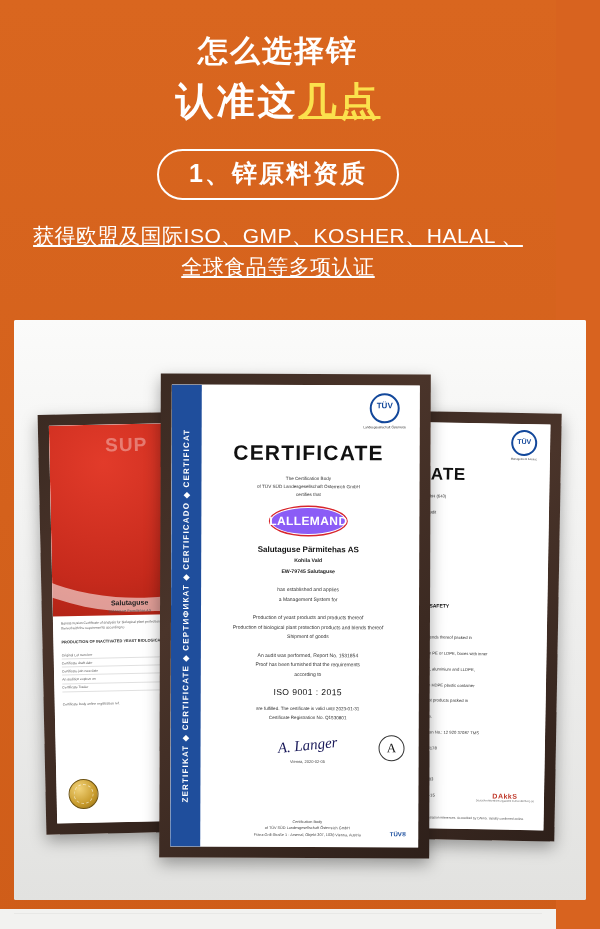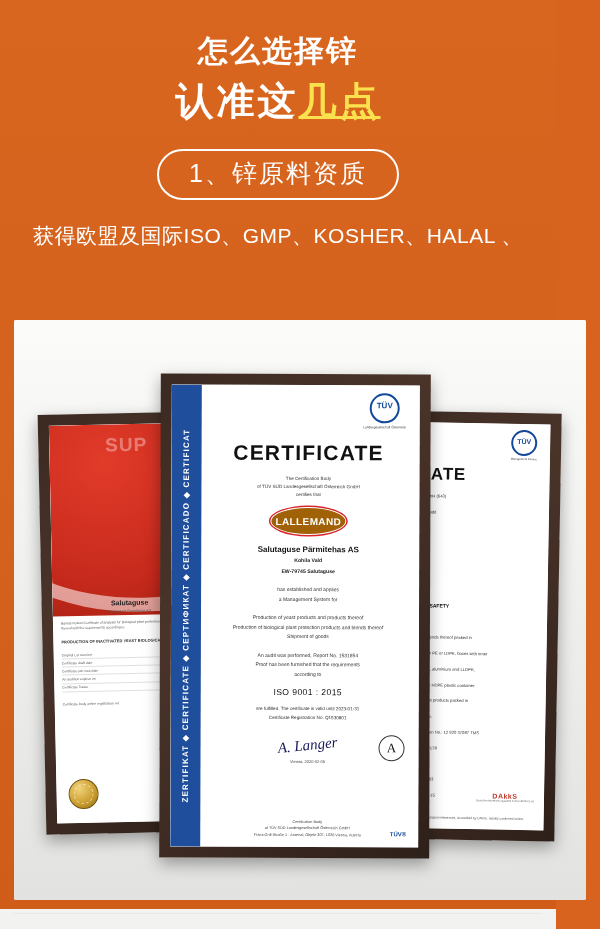--- a/index.html
+++ b/index.html
@@ -46,32 +46,33 @@
     margin-top: 26px;
     display: flex;
     justify-content: center;
   }
   .badge {
     border: 2px solid #ffffff;
     border-radius: 26px;
     padding: 8px 30px 10px 30px;
     font-size: 25px;
     color: #ffffff;
-    font-weight: 400;
+    font-weight: 700;
     letter-spacing: 2px;
     line-height: 1.15;
   }
   .desc {
     margin-top: 20px;
     text-align: center;
     color: #ffffff;
     font-size: 21px;
     line-height: 1.5;
     letter-spacing: 0.5px;
     padding: 0 17px;
+    text-decoration: underline;
   }
   .photo-card {
     position: absolute;
     left: 14px;
     top: 320px;
     width: 572px;
     height: 580px;
     background: #f2f2f0;
     border-radius: 2px;
     overflow: hidden;
@@ -262,23 +263,23 @@
     font-size: 4.6px;
     color: #333;
     line-height: 1.7;
     margin-top: 10px;
   }
   .lallemand {
     margin: 9px auto 0 auto;
     width: 74px;
     height: 26px;
     border-radius: 50%;
-    background: #a16207;
+    background: #8b5cf6;
     color: #ffffff;
-    font-size: 10px;
+    font-size: 12px;
     font-weight: 700;
     letter-spacing: 0.4px;
     display: flex;
     align-items: center;
     justify-content: center;
     border: 1.5px solid #ffffff;
     box-shadow: 0 0 0 1.5px #d8262c;
   }
   .cert-company {
     text-align: center;
@@ -481,20 +482,21 @@
   <div class="header">
     <div class="title-main">怎么选择锌</div>
     <div class="title-sub">
       <span>认准这</span><span class="hl">几点</span>
     </div>
     <div class="badge-wrap">
       <div class="badge">1、锌原料资质</div>
     </div>
     <div class="desc">
       <div>获得欧盟及国际ISO、GMP、KOSHER、HALAL 、</div>
+      <div>全球食品等多项认证</div>
     </div>
   </div>
 
   <div class="photo-card">
     <div class="photo-inner"></div>
 
     <div class="frame frame-left">
       <div class="mat">
         <div class="red-cert">
           <div class="redtop">

